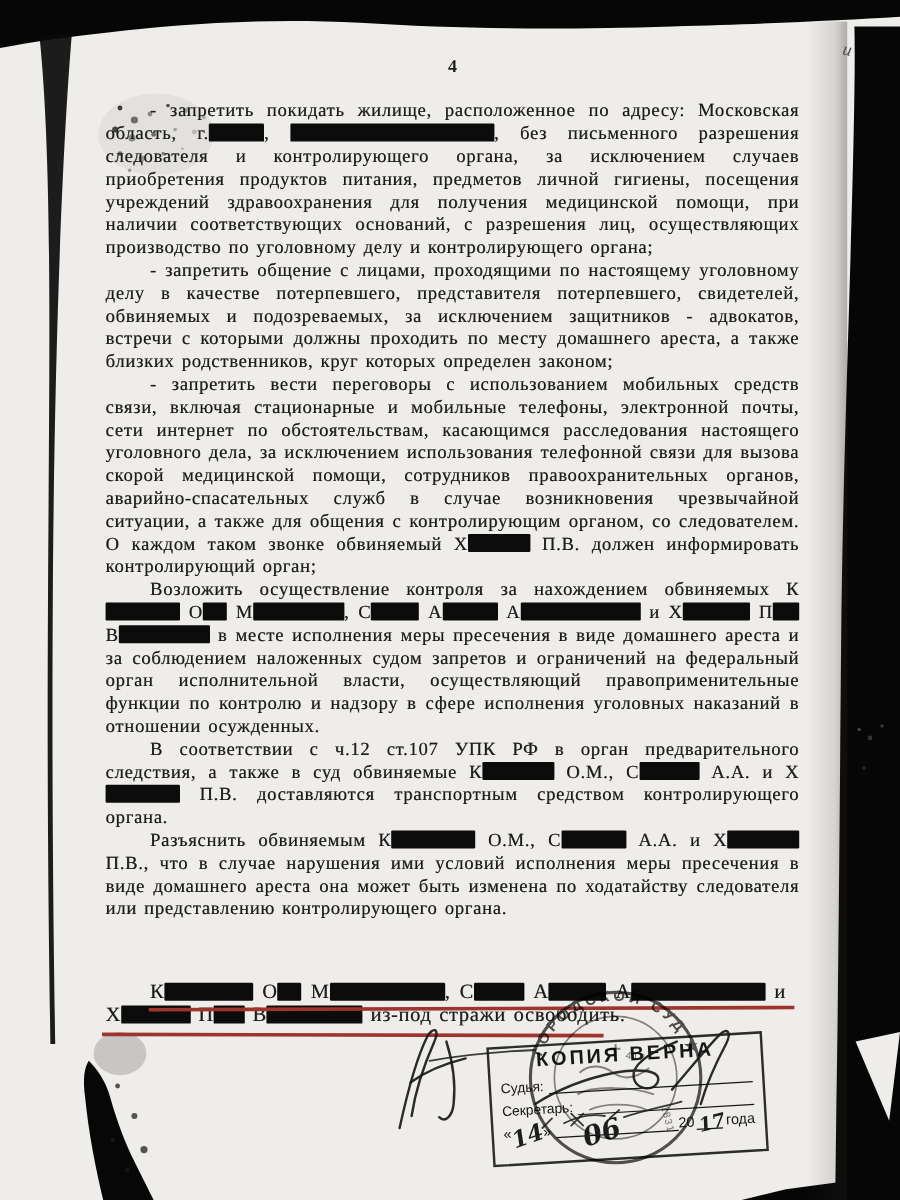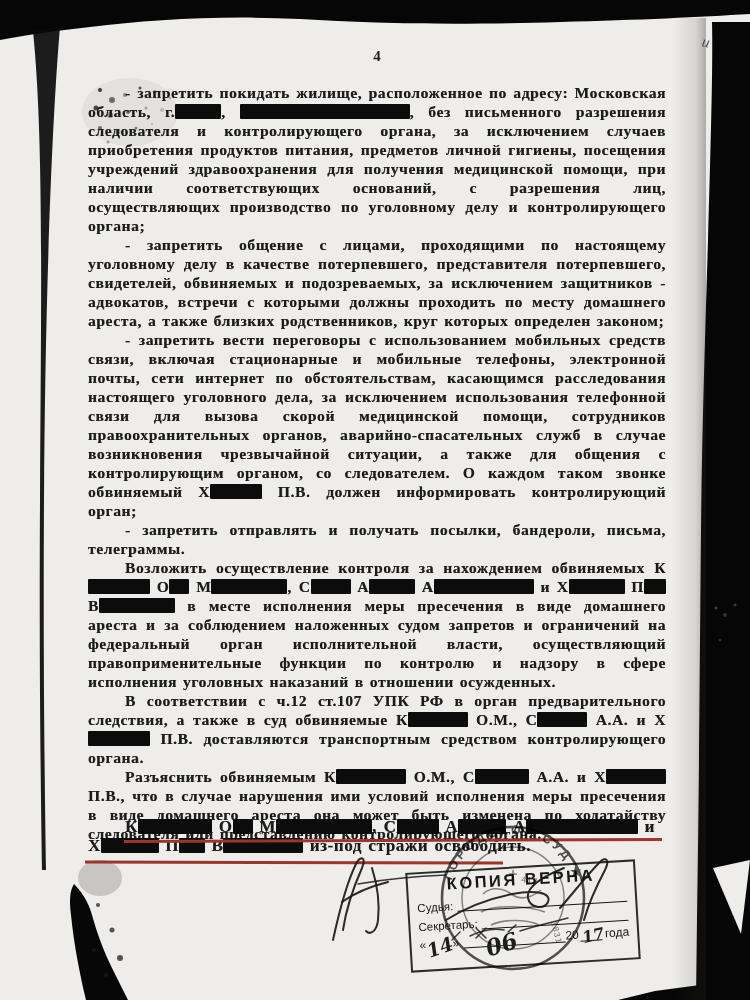--- a/index.html
+++ b/index.html
@@ -18,21 +18,21 @@
   .page-number{position:absolute;left:88px;top:48px;width:578px;text-align:center;
         font-size:15px;font-weight:600;z-index:2;}
   .pencil-mark{position:absolute;left:702px;top:34px;font-size:15px;font-style:italic;
         color:#4f4f4f;transform:rotate(12deg);z-index:2;}
   .body-text{position:absolute;left:88px;top:83px;width:578px;z-index:2;
         font-size:15.5px;line-height:19px;letter-spacing:.6px;word-spacing:1.5px;
         text-shadow:.3px 0 0 rgba(10,10,10,.55);}
   .release-block{position:absolute;left:88px;top:817px;width:567px;z-index:2;
         font-size:17px;line-height:19px;letter-spacing:.6px;word-spacing:1.5px;
         text-shadow:.3px 0 0 rgba(10,10,10,.55);}
-  .para{margin:0;text-indent:37px;text-align:justify;font-weight:bold;}
+  .para{margin:0;text-indent:37px;text-align:justify;}
   .redact{display:inline-block;height:15px;background:var(--redaction);
         vertical-align:-2px;border-radius:1px;}
   .red-underline{position:absolute;height:2.6px;background:var(--underline);z-index:3;}
   #ru1{left:124px;top:839px;width:538px;transform:rotate(-.2deg);}
   #ru2{left:85px;top:861px;width:418px;transform:rotate(.15deg);}
   .presiding{position:absolute;left:130px;top:896px;font-size:15.5px;font-weight:bold;
         letter-spacing:.4px;z-index:2;text-shadow:.3px 0 0 rgba(10,10,10,.6);}
   
   .stamp{position:absolute;left:408px;top:866px;width:226px;height:96px;z-index:3;
         border:2.5px solid rgba(22,22,22,.9);transform:rotate(-3.4deg);
@@ -119,21 +119,20 @@
   </svg>
   <div class="edge-shadow"></div>
 
   <div class="page-number">4</div>
   <div class="pencil-mark">и</div>
 
   <main class="body-text">
       <p class="para"><span>- запретить покидать жилище, расположенное по адресу: Московская область, г.</span><span class="redact" style="width: 46px;"></span><span>, </span><span class="redact" style="width: 170px;"></span><span>,  без письменного разрешения следователя и контролирующего органа, за исключением случаев приобретения продуктов питания, предметов личной гигиены, посещения учреждений здравоохранения для получения медицинской помощи, при наличии соответствующих оснований, с разрешения лиц, осуществляющих производство по уголовному делу и контролирующего органа;</span></p>
       <p class="para"><span>- запретить общение с лицами, проходящими по настоящему уголовному делу в качестве потерпевшего, представителя потерпевшего, свидетелей, обвиняемых и подозреваемых, за исключением защитников - адвокатов, встречи с которыми должны проходить по месту домашнего ареста, а также близких родственников, круг которых определен законом;</span></p>
       <p class="para"><span>- запретить вести переговоры с использованием мобильных средств связи, включая стационарные и мобильные телефоны, электронной почты, сети интернет по обстоятельствам, касающимся расследования настоящего уголовного дела, за исключением использования телефонной связи для вызова скорой медицинской помощи, сотрудников правоохранительных органов, аварийно-спасательных служб в случае возникновения чрезвычайной ситуации, а также для общения с контролирующим органом, со следователем. О каждом таком звонке обвиняемый Х</span><span class="redact" style="width: 52px;"></span><span> П.В. должен информировать контролирующий орган;</span></p>
-      <p class="para"><span>- запретить отправлять и получать посылки, бандероли, письма, телеграммы.</span></p>
       <p class="para"><span>Возложить осуществление контроля за нахождением обвиняемых К</span><span class="redact" style="width: 62px;"></span><span> О</span><span class="redact" style="width: 20px;"></span><span> М</span><span class="redact" style="width: 76px;"></span><span>, С</span><span class="redact" style="width: 40px;"></span><span> А</span><span class="redact" style="width: 46px;"></span><span> А</span><span class="redact" style="width: 100px;"></span><span> и Х</span><span class="redact" style="width: 56px;"></span><span> П</span><span class="redact" style="width: 22px;"></span><span> В</span><span class="redact" style="width: 76px;"></span><span> в месте исполнения меры пресечения в виде домашнего ареста и за соблюдением наложенных судом запретов и ограничений на федеральный орган исполнительной власти, осуществляющий правоприменительные функции по контролю и надзору в сфере исполнения уголовных наказаний в отношении осужденных.</span></p>
       <p class="para"><span>В соответствии с ч.12 ст.107 УПК РФ в орган предварительного следствия, а также в суд обвиняемые К</span><span class="redact" style="width: 60px;"></span><span> О.М., С</span><span class="redact" style="width: 50px;"></span><span> А.А. и Х</span><span class="redact" style="width: 62px;"></span><span> П.В. доставляются транспортным средством контролирующего органа.</span></p>
       <p class="para"><span>Разъяснить обвиняемым К</span><span class="redact" style="width: 70px;"></span><span> О.М., С</span><span class="redact" style="width: 54px;"></span><span> А.А. и Х</span><span class="redact" style="width: 60px;"></span><span> П.В., что в случае нарушения ими условий исполнения  меры пресечения в виде домашнего ареста она может быть изменена по ходатайству следователя  или представлению контролирующего органа.</span></p>
     </main>
 
   <div class="release-block">
       <p class="para"><span>К</span><span class="redact" style="width: 74px;"></span><span> О</span><span class="redact" style="width: 20px;"></span><span> М</span><span class="redact" style="width: 96px;"></span><span>, С</span><span class="redact" style="width: 42px;"></span><span> А</span><span class="redact" style="width: 48px;"></span><span> А</span><span class="redact" style="width: 112px;"></span><span> и Х</span><span class="redact" style="width: 58px;"></span><span> П</span><span class="redact" style="width: 26px;"></span><span> В</span><span class="redact" style="width: 80px;"></span><span> из-под стражи освободить.</span></p>
     </div>
   <div class="red-underline" id="ru1"></div>
   <div class="red-underline" id="ru2"></div>

